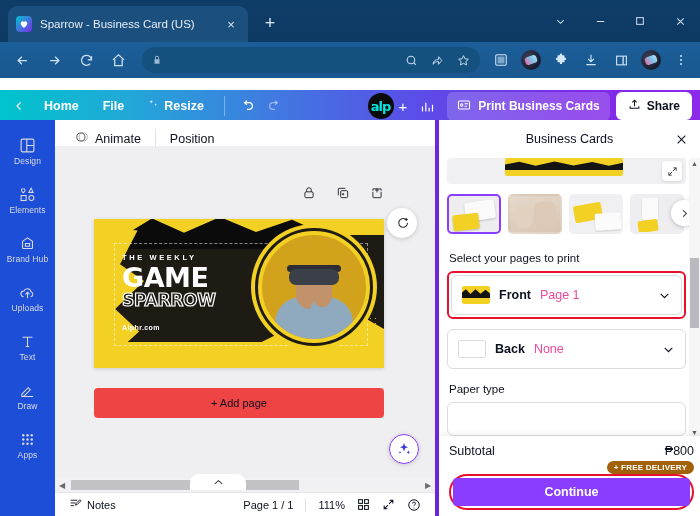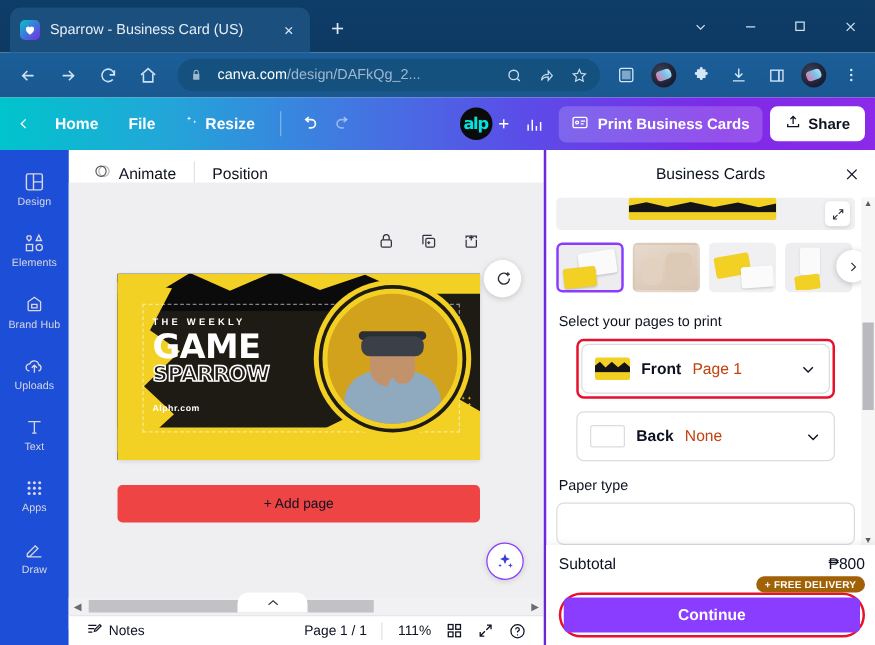--- a/index.html
+++ b/index.html
@@ -67,21 +67,21 @@
   .omni-icons .oi { width: 26px; height: 26px; display: flex; align-items: center; justify-content: center; color: #c8dcee; }
   .tb-icons { display: flex; align-items: center; padding-right: 4px; }
   .tbi { width: 26px; height: 26px; display: flex; align-items: center; justify-content: center; color: #d5e6f5; margin: 0 2px; }
   .profile-av { width: 20px; height: 20px; border-radius: 50%;
     background: radial-gradient(circle at 35% 35%, #3a3f56 0%, #14182b 80%); position: relative; overflow: hidden;}
   .profile-av::after { content:''; position:absolute; left:4px; top:6px; width:12px; height:8px;
     background: linear-gradient(70deg,#e26fa8 0%, #7dc4e8 60%, #b6e3f5 100%); transform: rotate(-20deg); border-radius: 3px;}
 
   
   .canva-bar {
-    position: absolute; top: 78px; left: 0; width: 700px; height: 42px;
+    position: absolute; top: 90px; left: 0; width: 700px; height: 32px;
     background: linear-gradient(90deg,#00c4cc 0%, #21a8d8 18%, #3f7ce0 38%, #5b4ce8 60%, #7d2ae8 82%, #8b2ae8 100%);
     display: flex; align-items: center;
   }
   .cb-left { display: flex; align-items: center; gap: 0; }
   .cb-chevron { width: 26px; height: 30px; display:flex; align-items:center; justify-content:center; color:#fff; margin-left: 6px; }
   .cb-item { color: #fff; font-size: 12.5px; font-weight: 700; padding: 6px 12px; border-radius: 6px;
     display: flex; align-items: center; gap: 5px; white-space: nowrap; }
   .cb-item.plain { font-weight: 700; }
   .cb-sep { width: 1px; height: 20px; background: rgba(255,255,255,.35); margin: 0 8px; }
   .cb-undo { width: 28px; height: 28px; display:flex; align-items:center; justify-content:center; color: #ffffff; }
@@ -189,21 +189,21 @@
     background: #fff; border-top: 1px solid #e6e6e8; display: flex; align-items: center; padding: 0 8px;
     font-size: 11px; color: #0d1120;
   }
   .sbar-item { display:flex; align-items:center; gap:5px; padding: 2px 6px; border-radius: 4px; white-space: nowrap; }
   .sbar-spacer { flex: 1 1 auto; }
   .sbar-div { width:1px; height:14px; background:#e2e2e5; margin: 0 6px; }
 
   
   .right-panel {
     position: absolute; top: 120px; right: 0; width: 265px; height: 396px;
-    background: #fff; border-left: 2px solid #6d28d9;
+    background: #fff; border-left: 4px solid #6d28d9;
   }
   .rp-header { height: 38px; display: flex; align-items: center; justify-content: center; position: relative; }
   .rp-title { font-size: 12.5px; color: #0d1120; }
   .rp-close { position: absolute; right: 10px; top: 10px; width: 18px; height: 18px;
     display:flex; align-items:center; justify-content:center; color:#0d1120; }
   .rp-scroll { position:absolute; top:38px; left:0; width:255px; height:280px; overflow:hidden; }
 
   .preview-box { margin: 0 8px; height: 26px; background: #f0f0f2; border-radius: 4px; position: relative; overflow:hidden;}
   .preview-card { position:absolute; left: 58px; top: 0px; width: 118px; height: 18px; background:#f2d024;
     border-radius: 2px; overflow:hidden; }
@@ -235,33 +235,33 @@
   .t3::after{content:'';position:absolute;left:24px;top:17px;width:26px;height:17px;background:#fbfbfb;
      transform: rotate(-4deg); border-radius:2px; box-shadow:0 1px 2px rgba(0,0,0,.15);}
   .t4 { background:#eeeef1; }
   .t4::before{content:'';position:absolute;left:10px;top:2px;width:16px;height:22px;background:#fafafa;
      border-radius:2px; box-shadow:0 1px 2px rgba(0,0,0,.12);}
   .t4::after{content:'';position:absolute;left:6px;top:24px;width:20px;height:12px;background:#f2d024;
      transform: rotate(-8deg); border-radius:2px;}
 
   .rp-label { font-size: 11.5px; color: #0d1120; padding: 18px 10px 7px 10px; }
 
-  .page-row-wrap { margin: 0 24px; position: relative; }
+  .page-row-wrap { margin: 0 8px; position: relative; }
   .page-row-wrap.hl { border: 2px solid #e8112d; border-radius: 6px; padding: 2px; }
   .page-row {
     height: 40px; border: 1px solid #dcdce0; border-radius: 6px; display: flex; align-items: center;
     padding: 0 10px; gap: 9px; background: #fff;
   }
   .pr-thumb { width: 28px; height: 18px; border-radius: 2px; background:#f2d024; position:relative; overflow:hidden; flex:0 0 28px;}
   .pr-thumb::before{content:'';position:absolute;left:0;top:3px;width:100%;height:9px;background:#141414;
     clip-path: polygon(0 40%, 14% 4%, 30% 56%, 48% 4%, 66% 54%, 84% 8%, 100% 50%, 100% 100%, 0 100%);}
   .pr-thumb.blank { background:#fff; border:1px solid #dcdce0; }
   .pr-thumb.blank::before{display:none;}
   .pr-name { font-size: 12.5px; font-weight: 700; color: #0d1120; }
-  .pr-sub { font-size: 12.5px; color: #c2410c; }
+  .pr-sub { font-size: 12.5px; color: #ec4899; }
   .pr-chev { margin-left: auto; color: #0d1120; display:flex; }
 
   .paper-type-label { font-size: 11.5px; color:#0d1120; padding: 14px 10px 7px 10px; }
   .paper-box { margin: 0 8px; height: 34px; border: 1px solid #dcdce0; border-radius: 6px; background:#fff; }
 
   .vscroll { position:absolute; right:0; top:38px; width:11px; height:280px; background:#f6f6f7; }
   .vs-arrow { width:11px; height:11px; display:flex; align-items:center; justify-content:center; color:#5b5b60; font-size:7px; }
   .vs-arrow.bot { position:absolute; bottom:0; }
   .vs-thumb { position:absolute; right:1px; top:100px; width:9px; height:70px; background:#b9b9bf; }
 
@@ -340,21 +340,20 @@
           <path d="M3 11l9-8 9 8"></path>
           <path d="M6 10v10h12V10"></path>
         </svg>
     </div>
     <div class="omnibox">
       <span class="lock">
         <svg width="10" height="12" viewBox="0 0 24 24" fill="currentColor">
             <path d="M12 2a5 5 0 0 0-5 5v3H6v11h12V10h-1V7a5 5 0 0 0-5-5zm-3 8V7a3 3 0 0 1 6 0v3H9z"></path>
           </svg>
       </span>
-      <span class="url"><b>canva.com</b><span>/design/DAFkQg_2...</span></span>
       <span class="omni-icons">
         <span class="oi">
           <svg width="13" height="13" viewBox="0 0 24 24" fill="none" stroke="currentColor" stroke-width="2">
               <circle cx="11" cy="11" r="7"></circle>
               <path d="M20 20l-4-4"></path>
             </svg>
         </span>
         <span class="oi">
           <svg width="13" height="13" viewBox="0 0 24 24" fill="none" stroke="currentColor" stroke-width="1.8">
               <path d="M4 19c0-7 6-9 10-9V5l6 7-6 7v-5c-4 0-8 1-10 5z"></path>
@@ -525,42 +524,42 @@
     <div class="sb-tab">
       <span>
         <svg width="17" height="17" viewBox="0 0 24 24" fill="none" stroke="currentColor" stroke-width="1.5">
             <path d="M5 6h14M12 6v13M9.5 19h5"></path>
           </svg>
       </span>
       <span class="lbl">Text</span>
     </div>
     <div class="sb-tab">
       <span>
+        <svg width="17" height="17" viewBox="0 0 24 24" fill="none" stroke="currentColor" stroke-width="1.5">
+            <path d="M4 17l9-9 3 3-9 9H4z"></path>
+            <path d="M4 20.5h16"></path>
+          </svg>
+      </span>
+      <span class="lbl">Draw</span>
+    </div>
+    <div class="sb-tab">
+      <span>
         <svg width="17" height="17" viewBox="0 0 24 24" fill="currentColor">
             <circle cx="6" cy="6" r="1.7"></circle>
             <circle cx="12" cy="6" r="1.7"></circle>
             <circle cx="18" cy="6" r="1.7"></circle>
             <circle cx="6" cy="12" r="1.7"></circle>
             <circle cx="12" cy="12" r="1.7"></circle>
             <circle cx="18" cy="12" r="1.7"></circle>
             <circle cx="6" cy="18" r="1.7"></circle>
             <circle cx="12" cy="18" r="1.7"></circle>
             <circle cx="18" cy="18" r="1.7"></circle>
           </svg>
       </span>
       <span class="lbl">Apps</span>
-    </div>
-    <div class="sb-tab">
-      <span>
-        <svg width="17" height="17" viewBox="0 0 24 24" fill="none" stroke="currentColor" stroke-width="1.5">
-            <path d="M4 17l9-9 3 3-9 9H4z"></path>
-            <path d="M4 20.5h16"></path>
-          </svg>
-      </span>
-      <span class="lbl">Draw</span>
     </div>
   </div>
 
   <div class="canvas-area">
     <div class="float-tools">
       <span class="ft">
         <svg width="14" height="14" viewBox="0 0 24 24" fill="none" stroke="currentColor" stroke-width="1.7">
             <rect x="5" y="10" width="14" height="10" rx="2"></rect>
             <path d="M8 10V7a4 4 0 0 1 8 0v3"></path>
           </svg>

